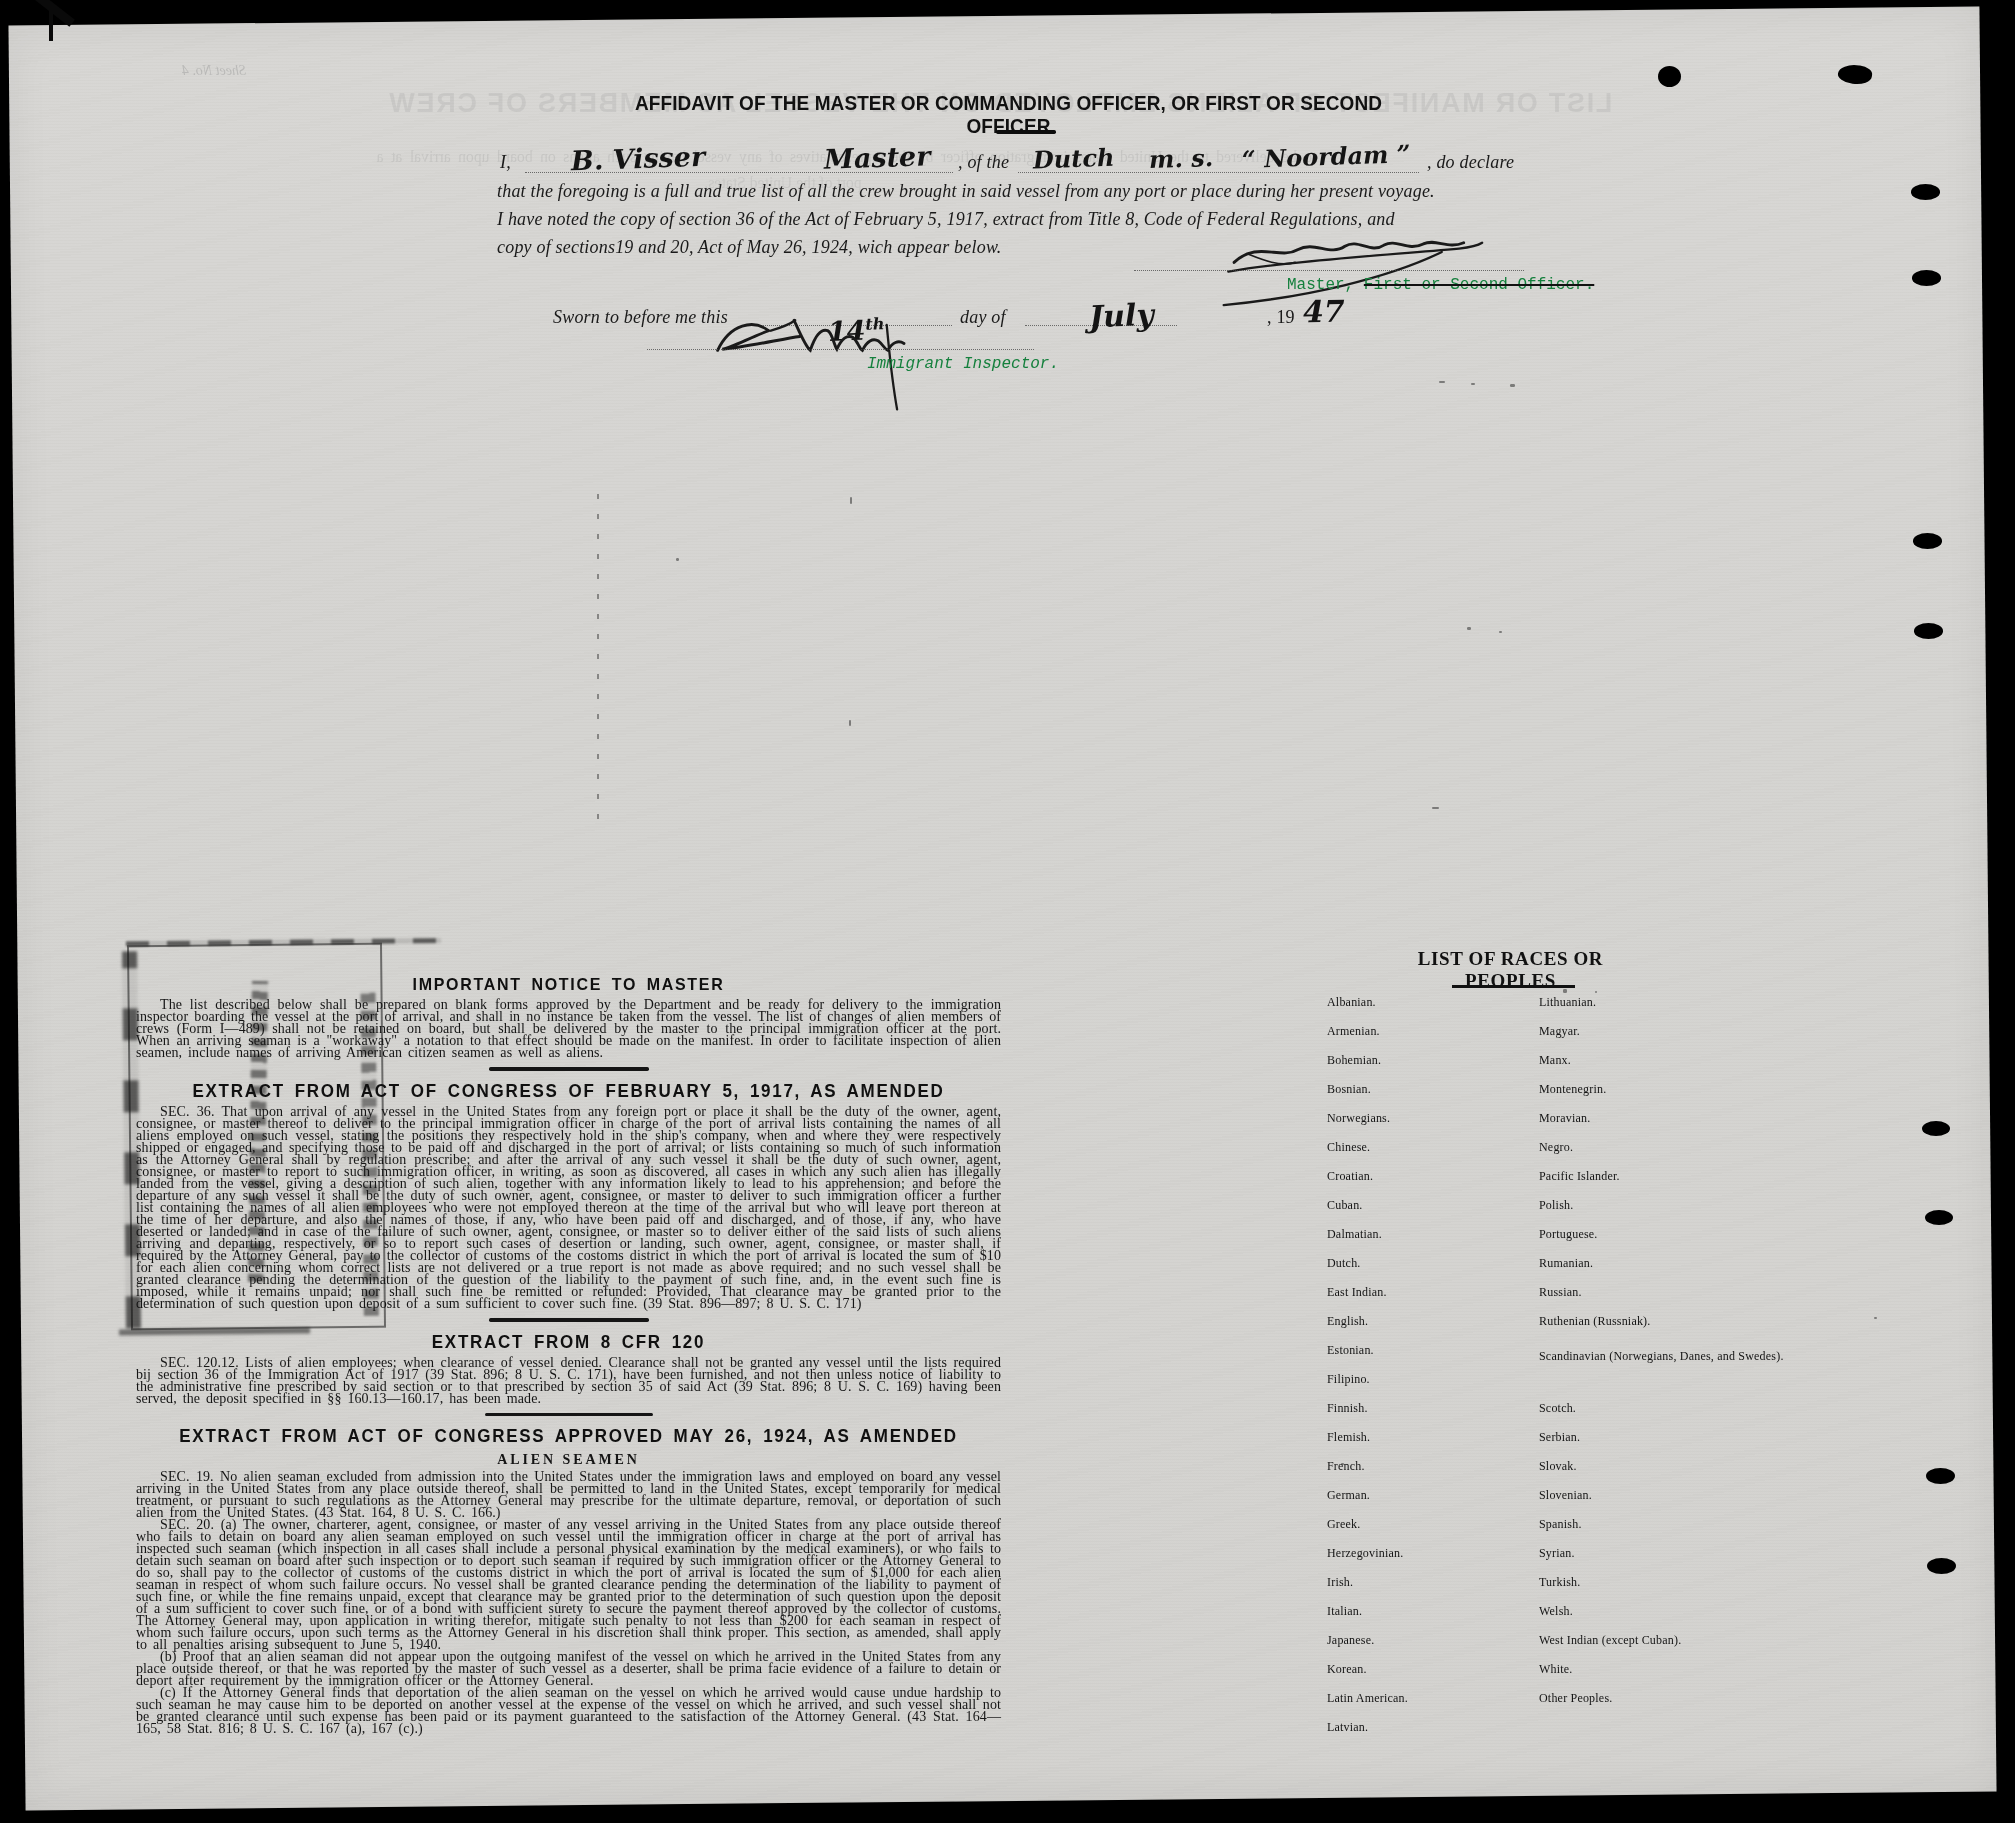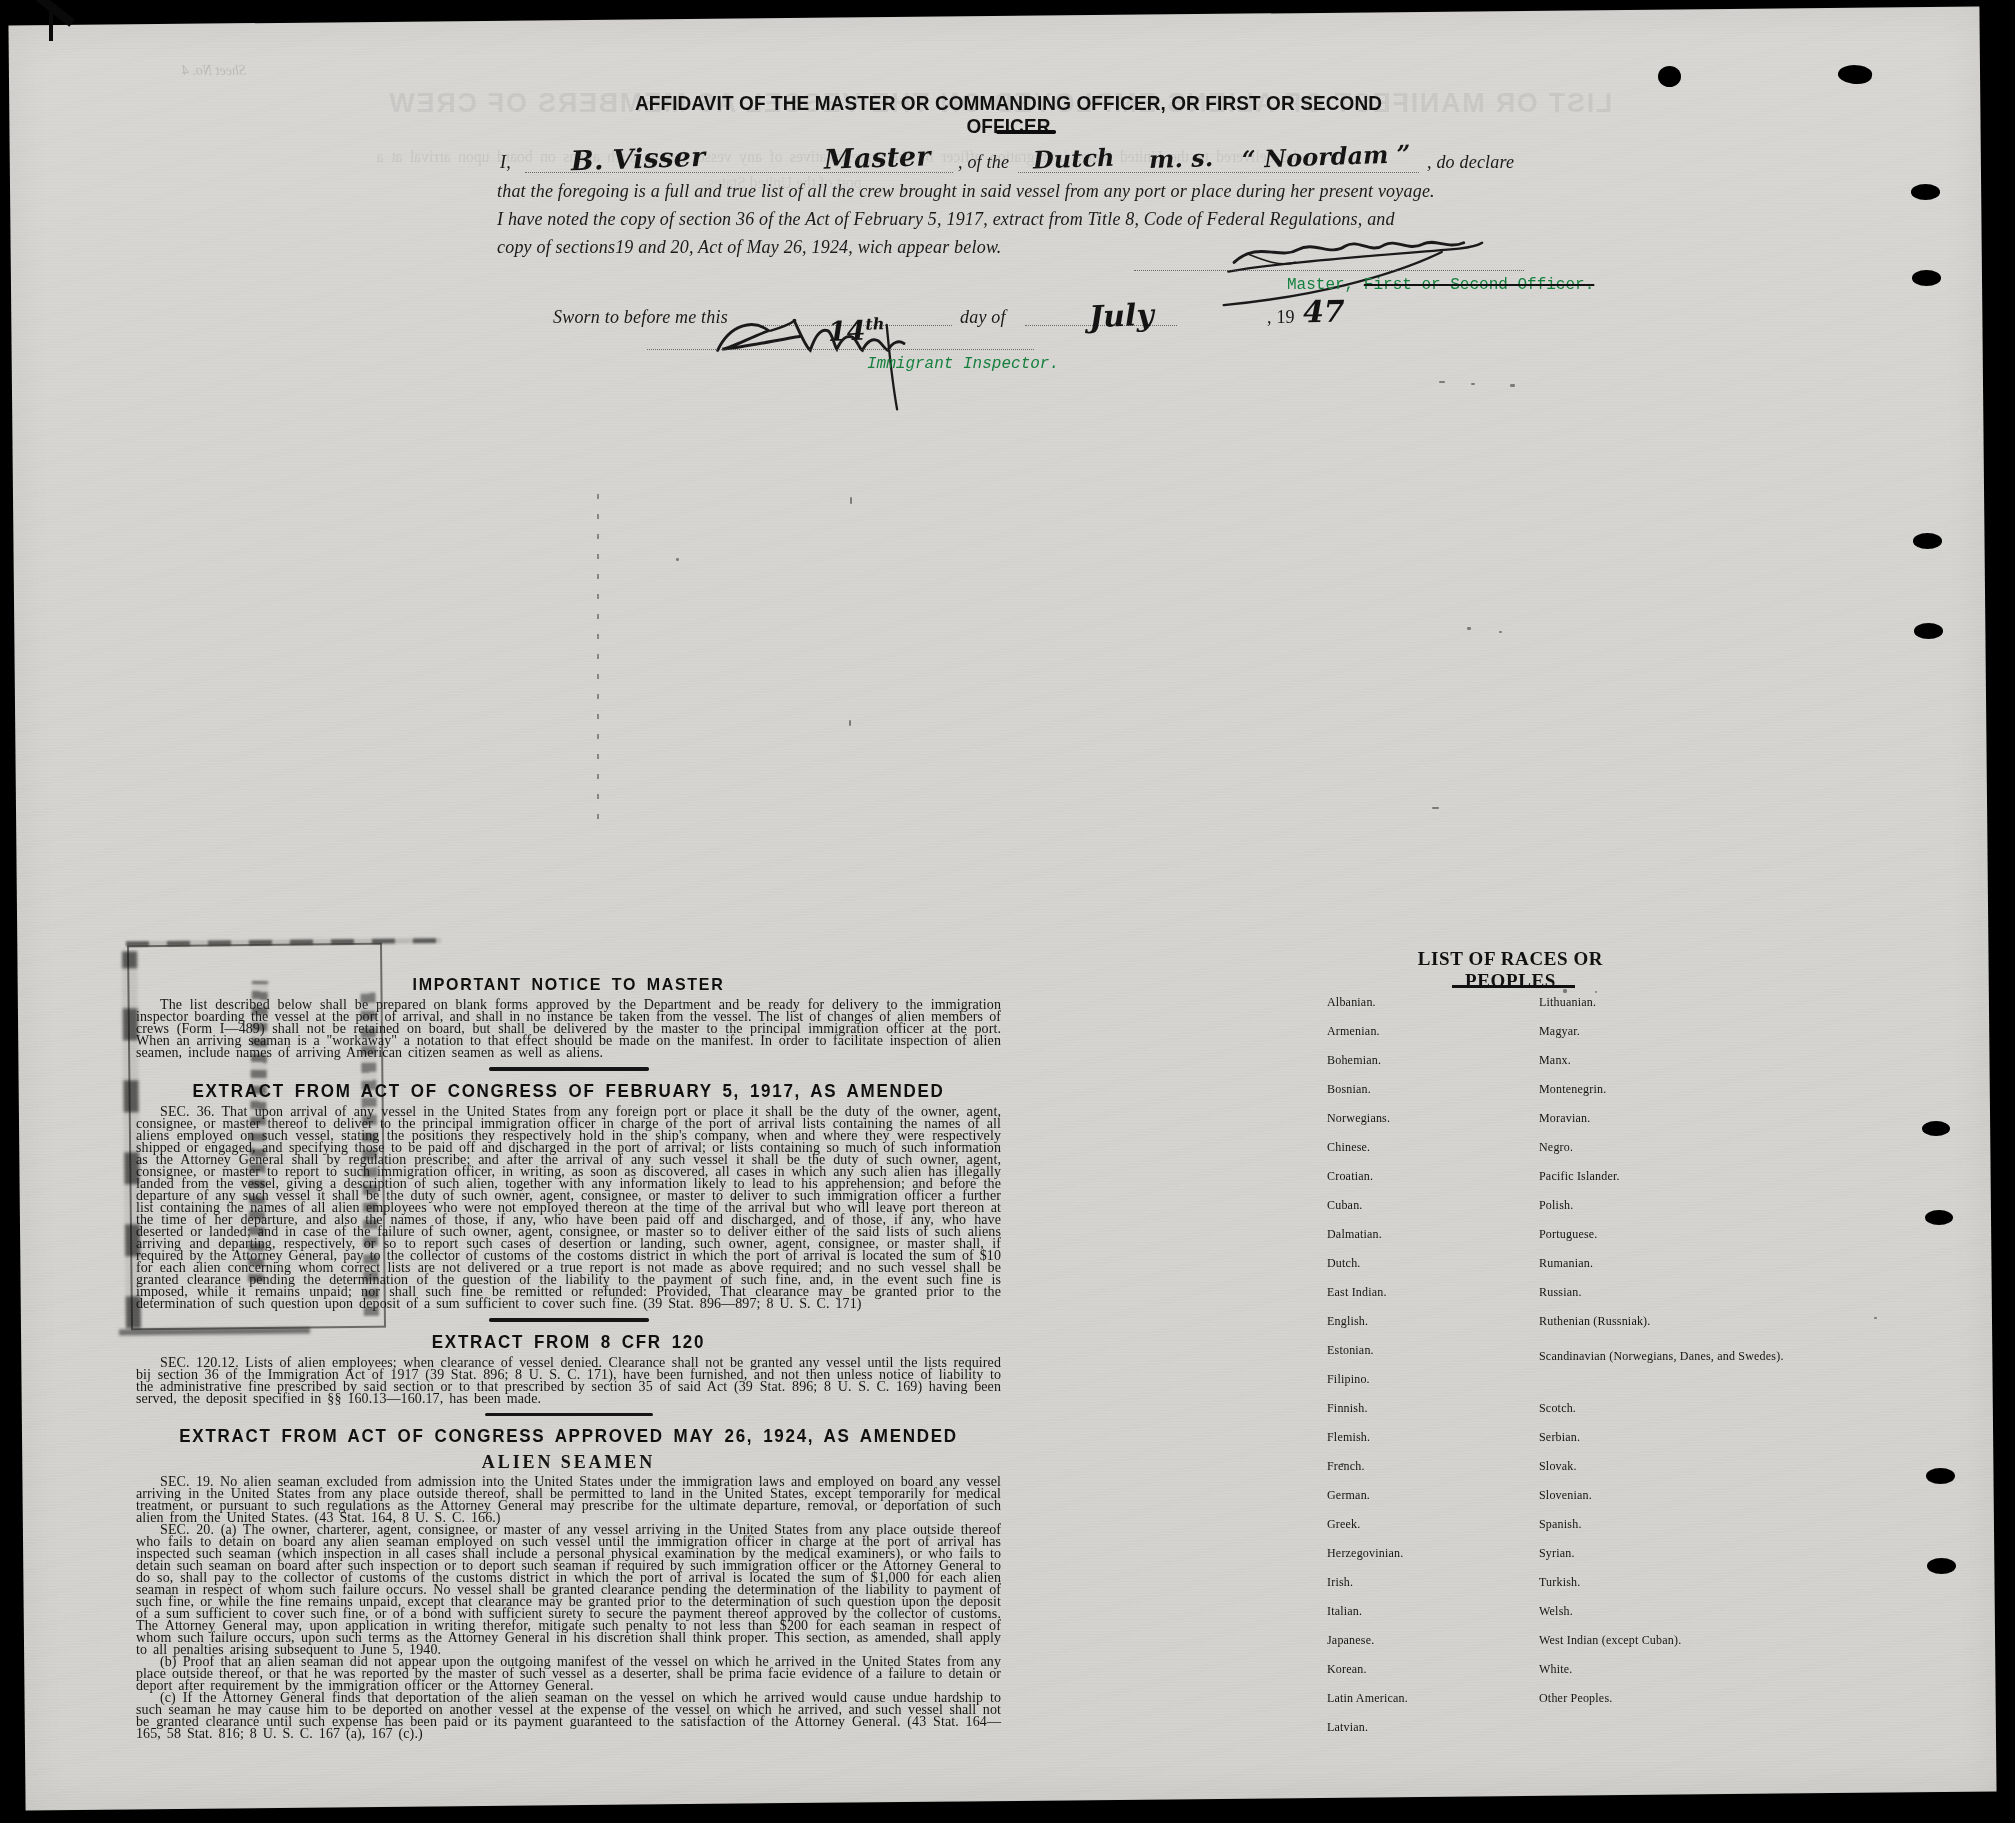--- a/index.html
+++ b/index.html
@@ -43,21 +43,21 @@
   .sign-label { position:absolute; font-size:16px; color:#15803d;font-family:Liberation Mono, monospace; }
   .struck { text-decoration:line-through; text-decoration-thickness:2.3px; text-decoration-color:#111; }
 
   
   .legal { position:absolute; left:136px; top:965px; width:865px; color:#151515; }
   .legal-h { font-family:"Liberation Sans", sans-serif; font-weight:bold; text-align:center;
     font-size:17px; letter-spacing:1.7px; word-spacing:3.5px; transform:scaleY(1.05); margin-bottom:4.6px; color:#101010;margin-top:11px; }
   .legal p { font-size:14px; line-height:12px; text-align:justify; text-indent:24px;
     word-spacing:2.3px; letter-spacing:0.1px; }
   .divider { width:160px; height:4px; background:#151515; margin:8px auto 7px auto; border-radius:1.7px; filter:blur(0.3px); }
-  .subhead { font-family:"Liberation Serif", serif; font-weight:bold; text-align:center; font-size:18px; letter-spacing:2.9px; margin:1.2px 0 3.5px 0; }
+  .subhead { font-family:"Liberation Serif", serif; font-weight:bold; text-align:center; font-size:14px; letter-spacing:2.9px; margin:1.2px 0 3.5px 0; }
 
   
   .races-title { position:absolute; left:1380px; top:948px; width:261px; text-align:center;
     font-weight:bold; font-size:19px; letter-spacing:0.6px; color:#111; }
   .races-underline { position:absolute; left:1452px; top:985px; width:123px; height:2.9px; background:#111; filter:blur(0.3px); }
   .races-cols { position:absolute; left:1327px; top:995px; display:flex; }
   .race-col { display:flex; flex-direction:column; }
   .race-col.left  { width:212px; }
   .race-col.right { width:272px; }
   .race-item { height:29px; font-size:12px; color:#141414; letter-spacing:0.2px;

